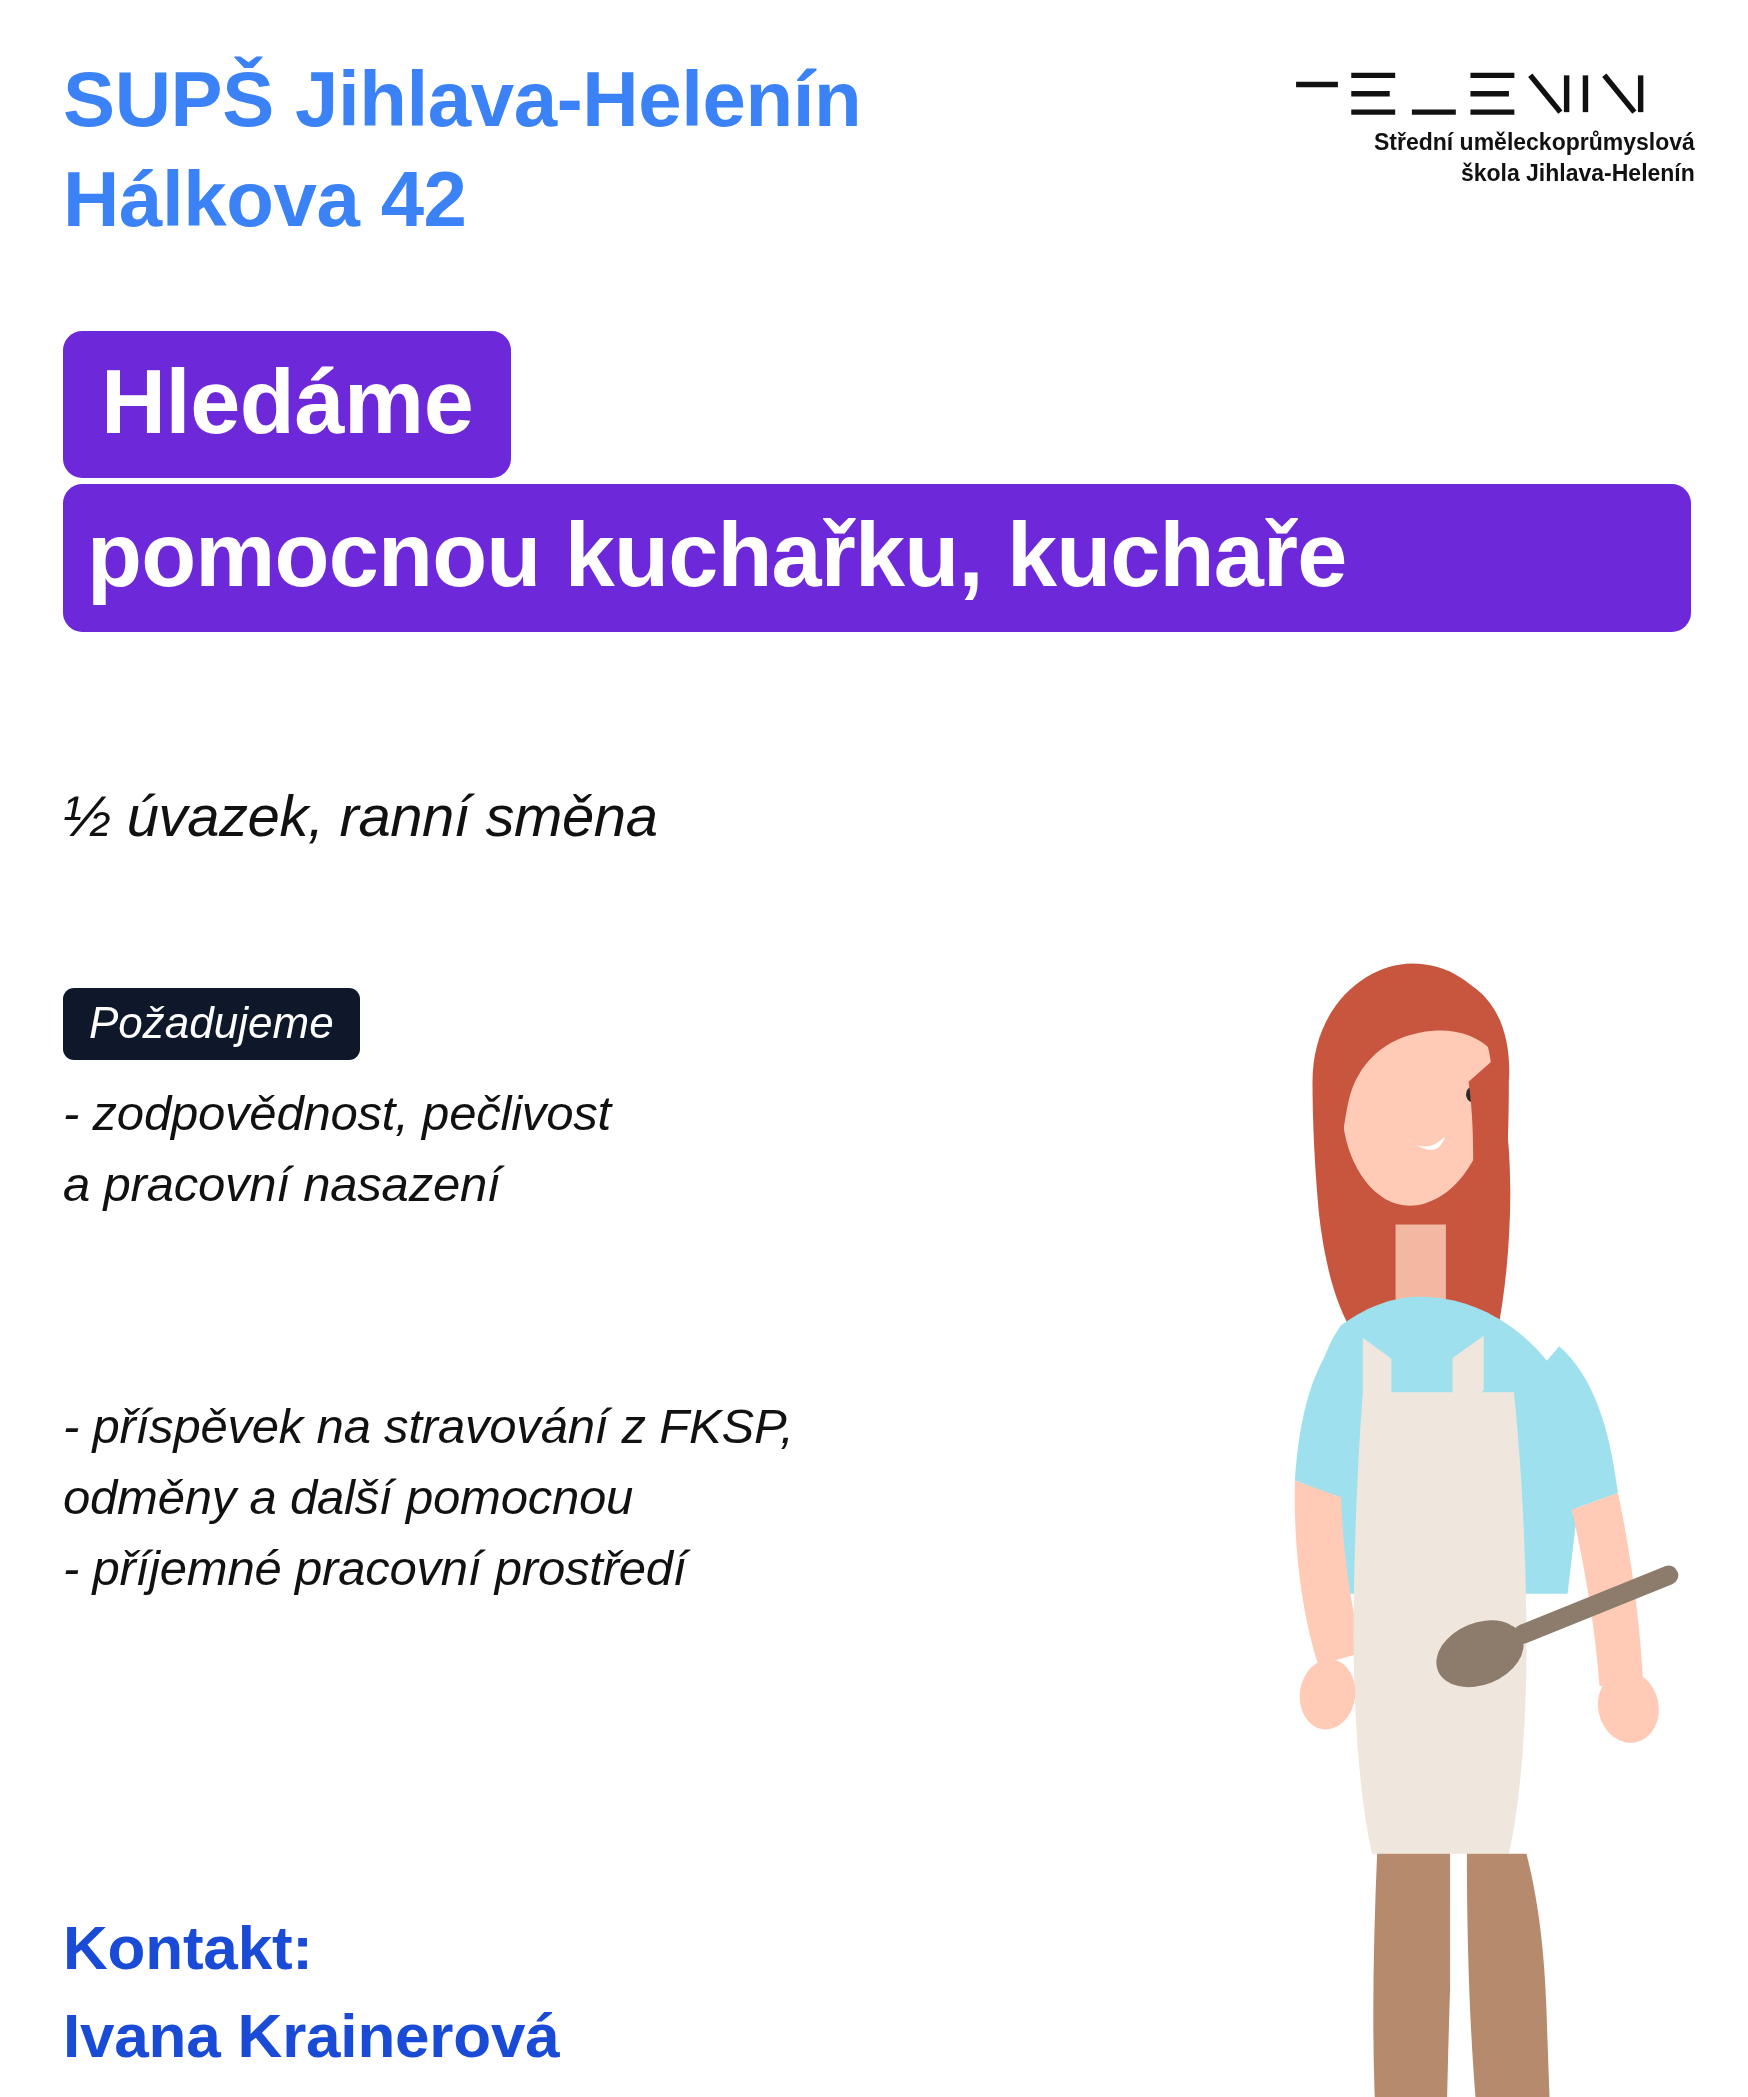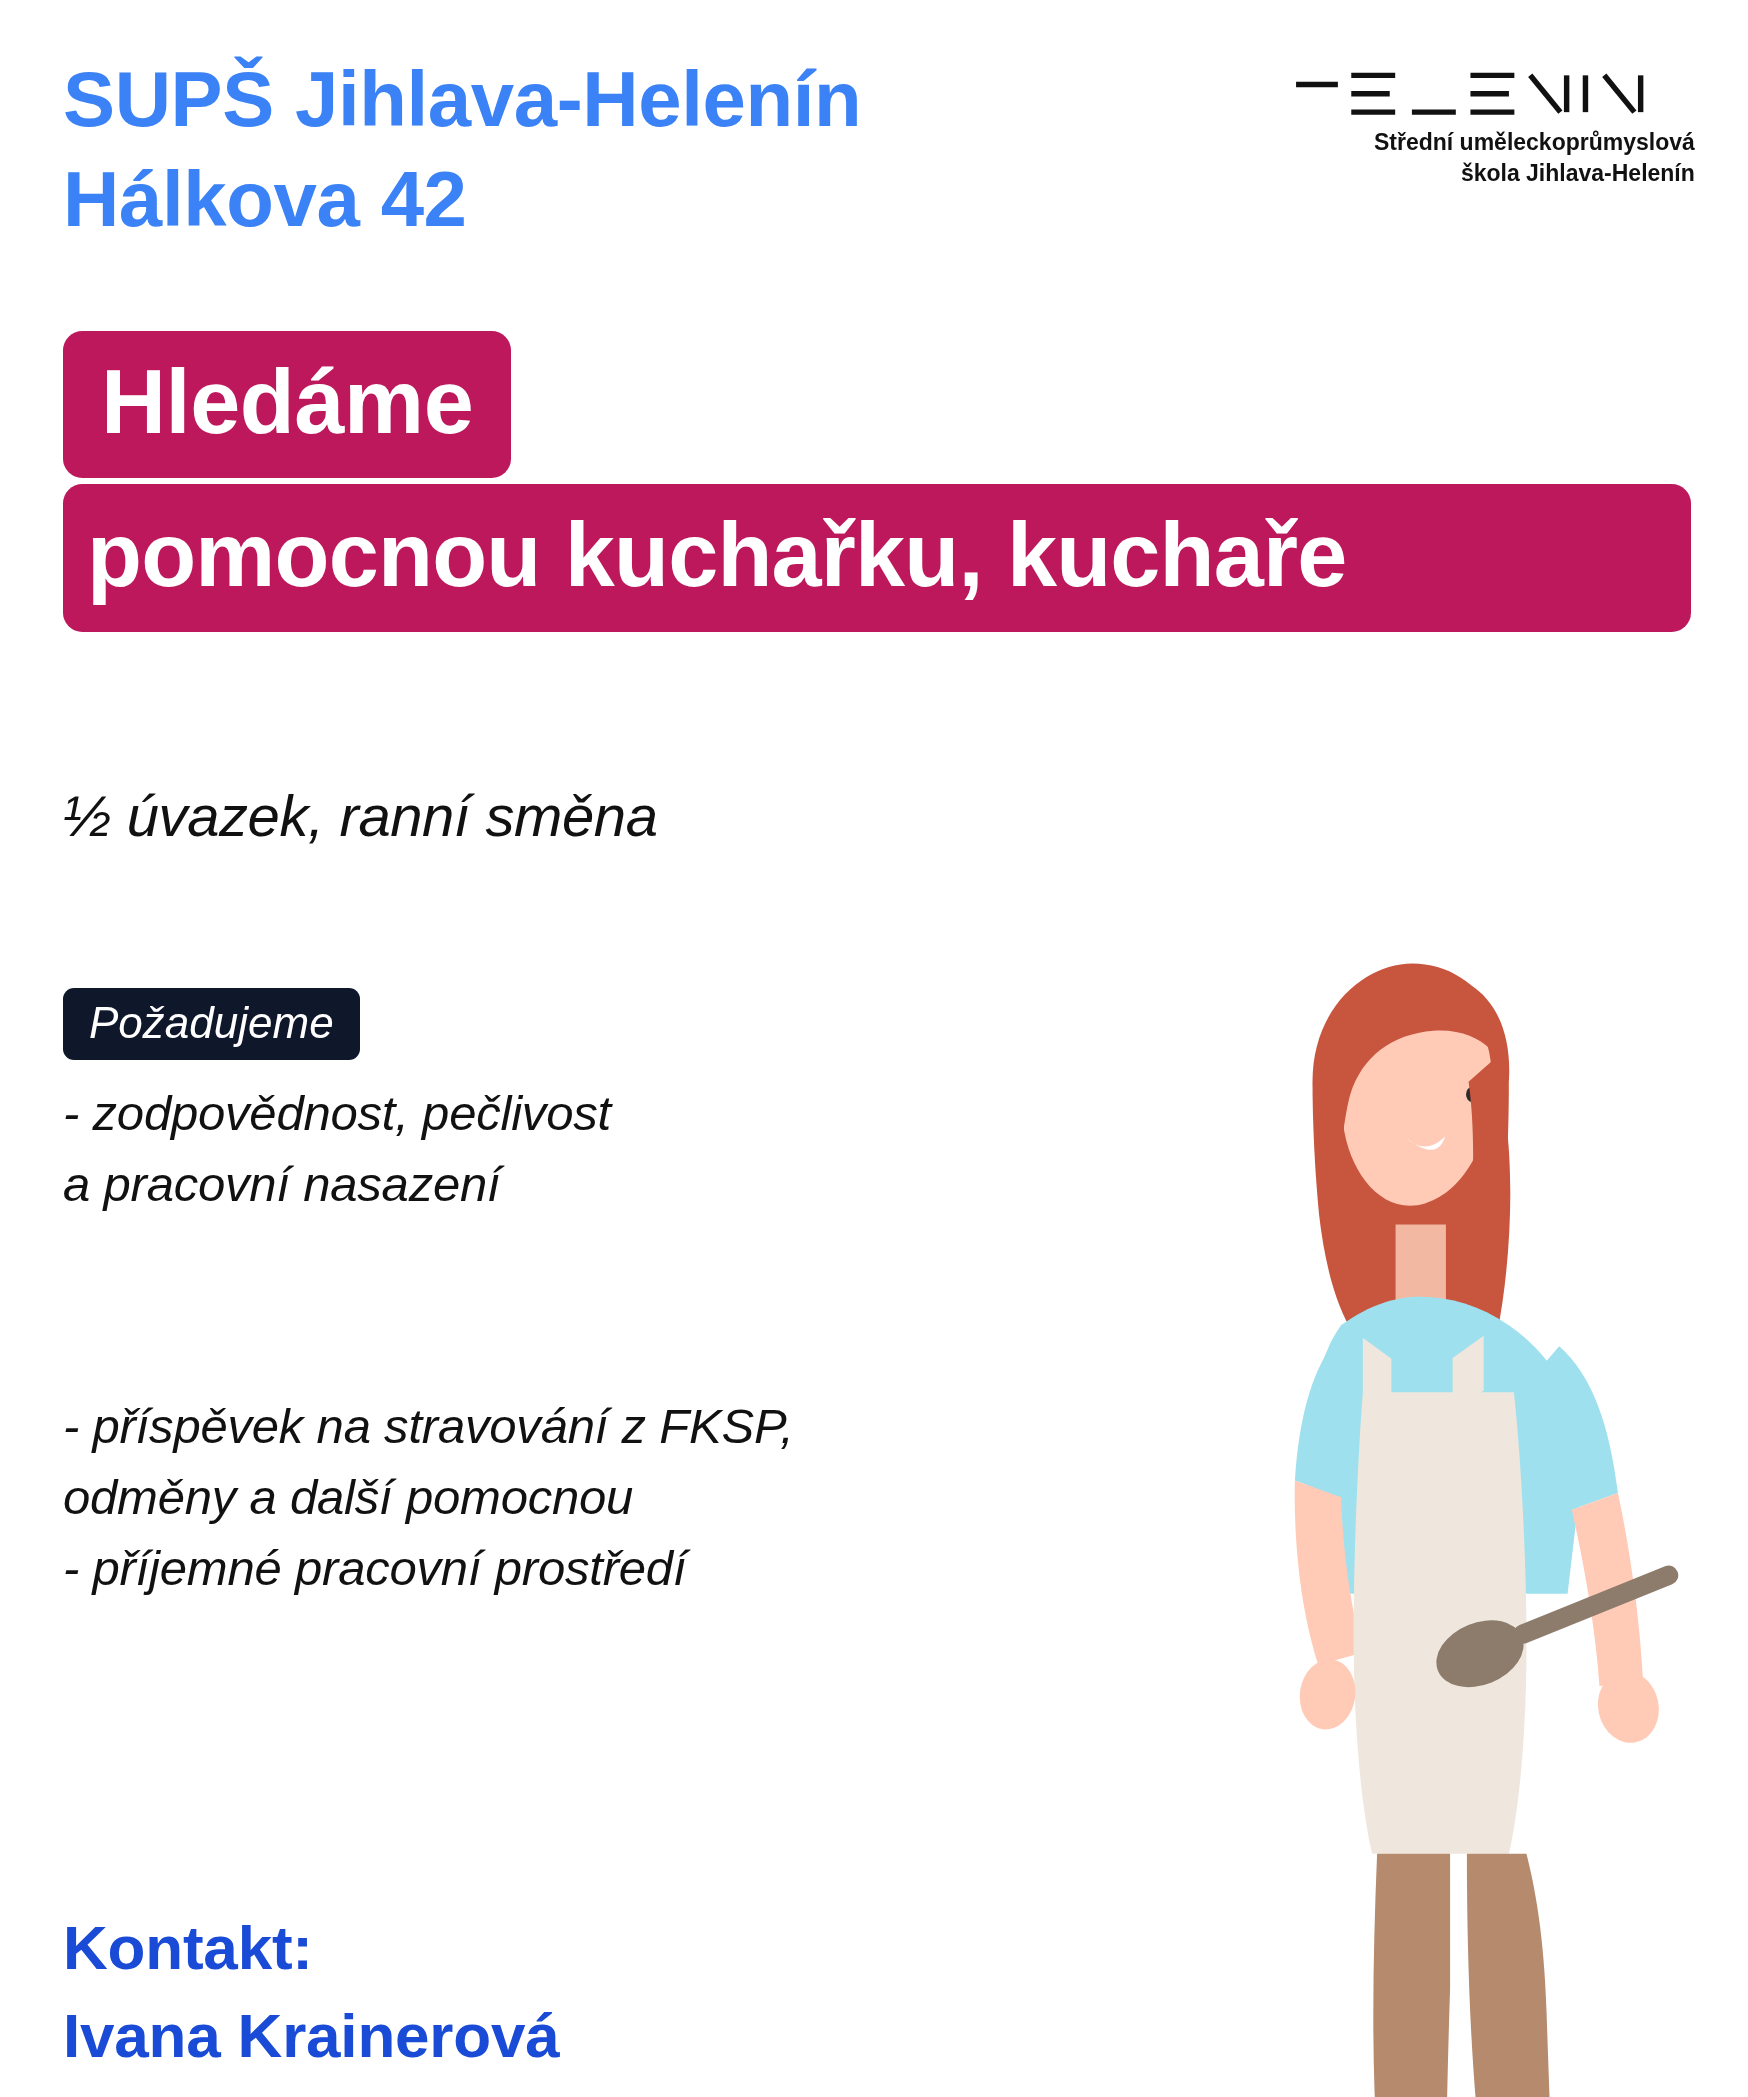--- a/index.html
+++ b/index.html
@@ -67,21 +67,21 @@
   }
 
   
   .headline-wrap {
     position: absolute;
     top: 331px;
     left: 63px;
     width: 1628px;
   }
   .bar {
-    background: #be185d;
+    background: #6d28d9;
     color: #ffffff;
     font-weight: bold;
     border-radius: 19.3px;
     display: inline-block;
     box-sizing: border-box;
   }
   .bar-1 {
     font-size: 90px;
     line-height: 1.0;
     padding: 26px 38px 31px 38px;

